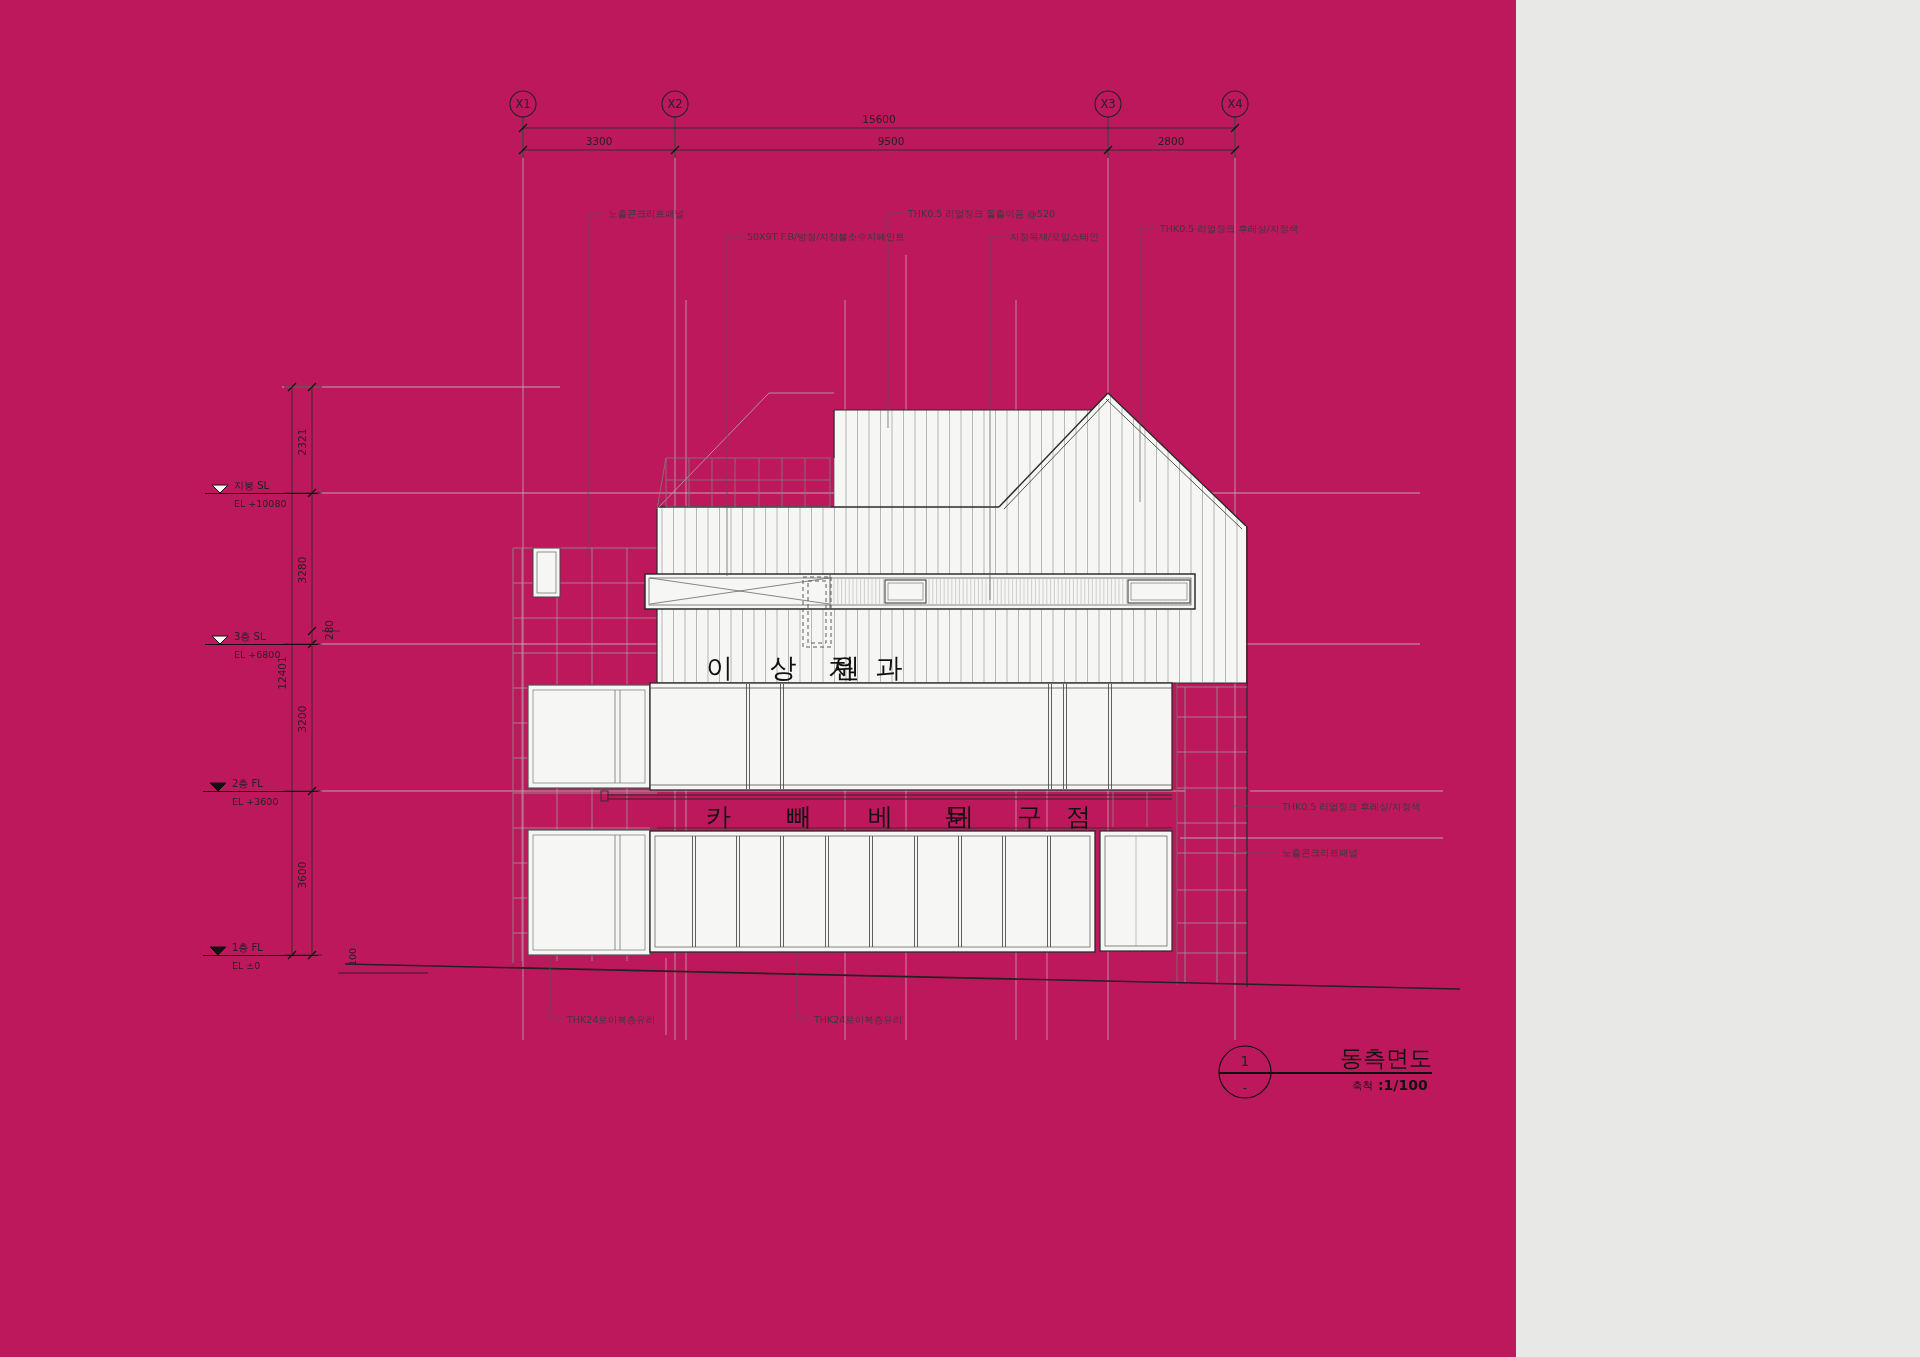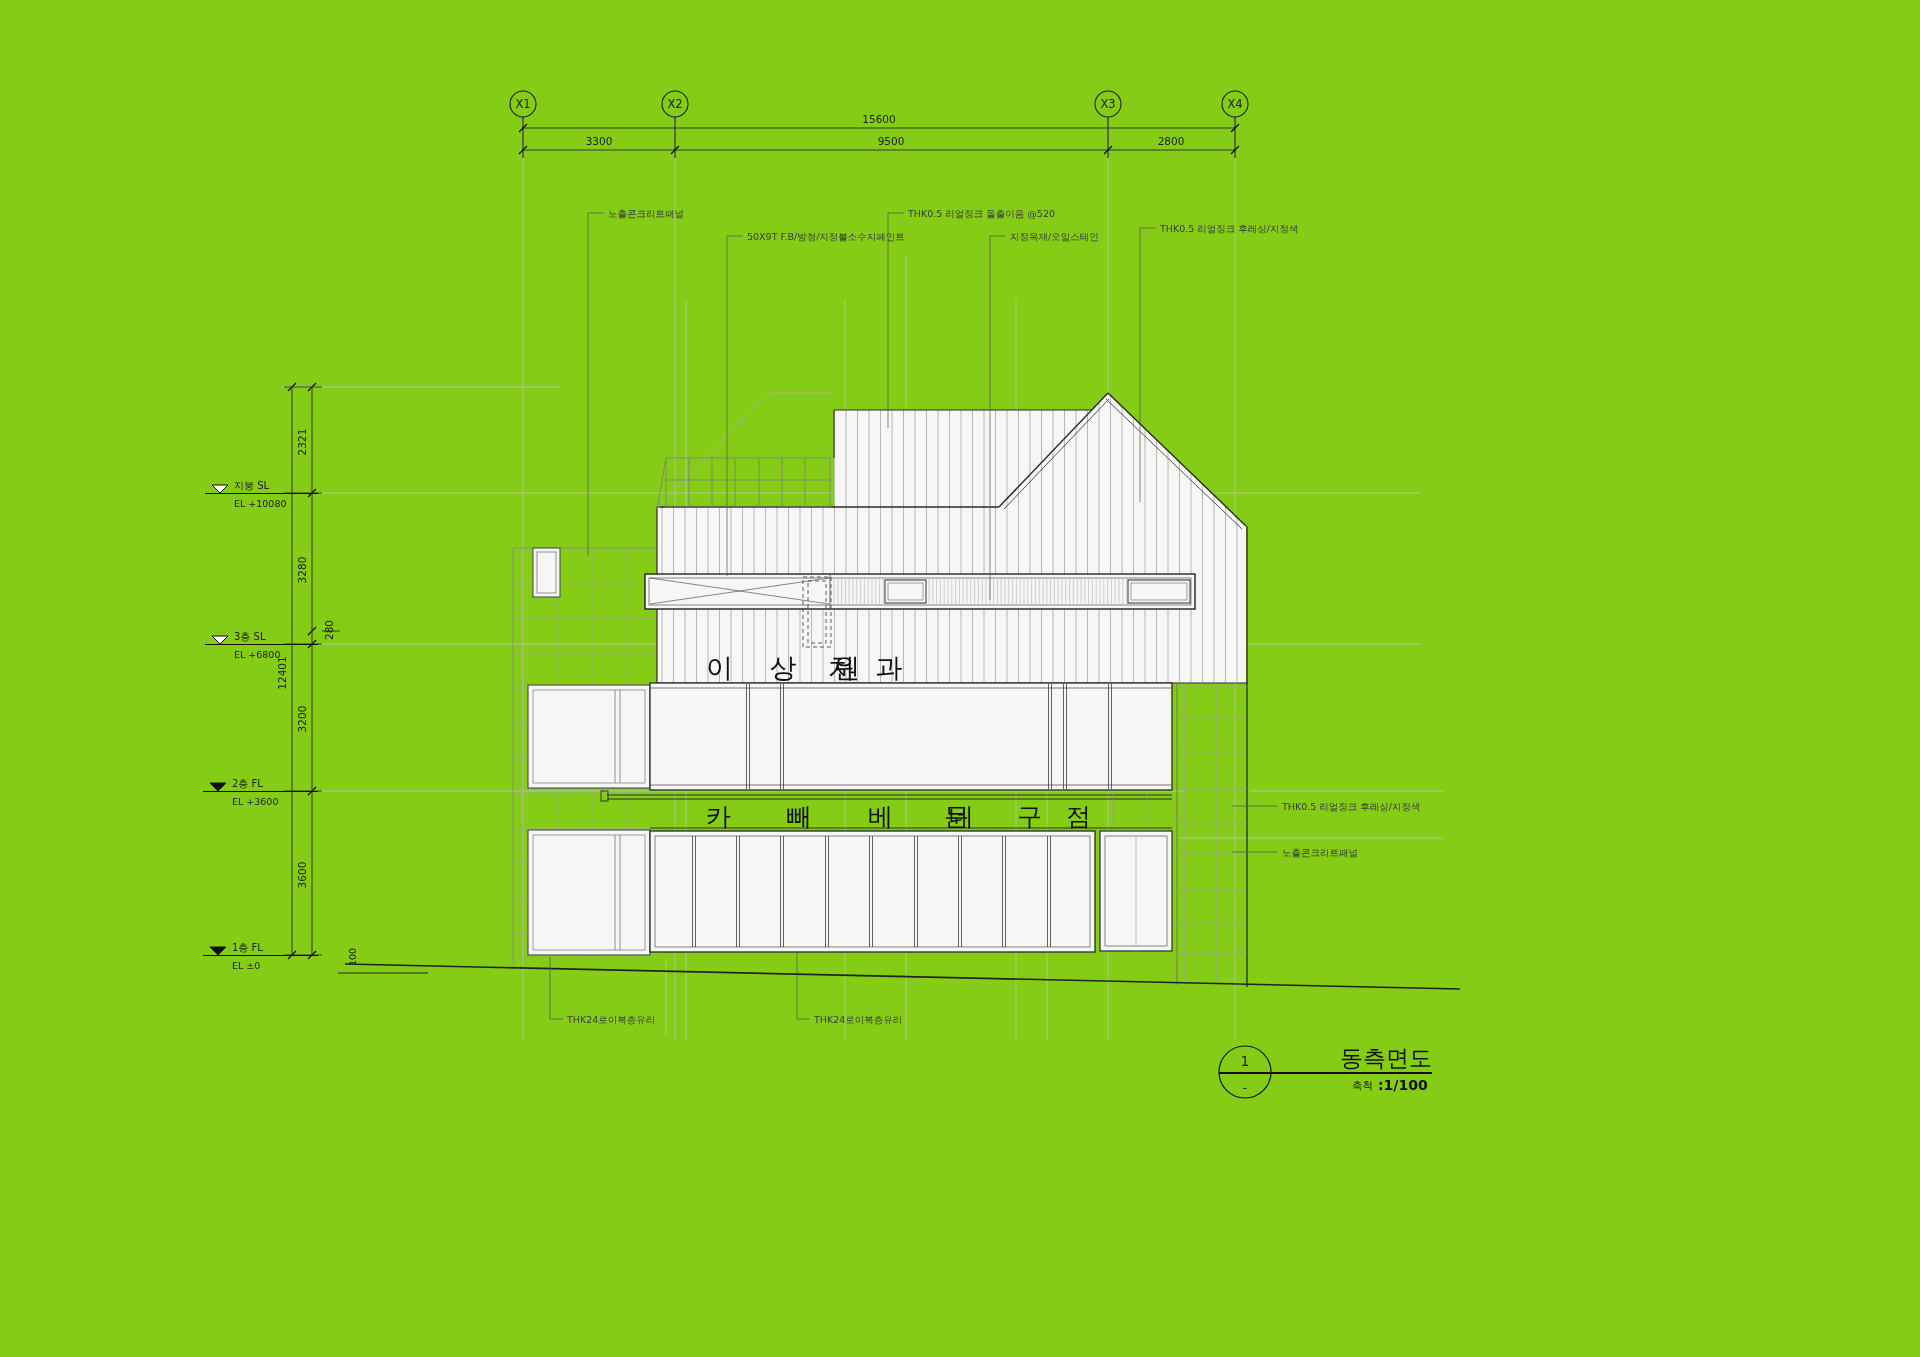--- a/index.html
+++ b/index.html
@@ -1,17 +1,17 @@
 <!DOCTYPE html>
 <html><head>
 <meta charset="utf-8">
 <style>
   html,body{margin:0;padding:0;}
   body{background:#e8e8e6;font-family:"DejaVu Sans","Liberation Sans",sans-serif;}
-  #sheet{position:relative;width:1920px;height:1357px;background:#84cc16;overflow:hidden;}
+  #sheet{position:relative;width:1516px;height:1357px;background:#be185d;overflow:hidden;}
   svg{position:absolute;left:0;top:0;}
   text{fill:#222;}
   .ann{font-size:9.5px;fill:#3a3a3a;}
   .dim{font-size:10.5px;fill:#222;}
   .lvl{font-size:10px;fill:#222;}
   .el{font-size:9.5px;fill:#222;}
   .sign-big{font-size:27px;fill:#111;}
   .sign-mid{font-size:25px;fill:#111;}
   .bubble{font-size:11.5px;fill:#222;}
   .ttl{font-size:23px;fill:#111;}

